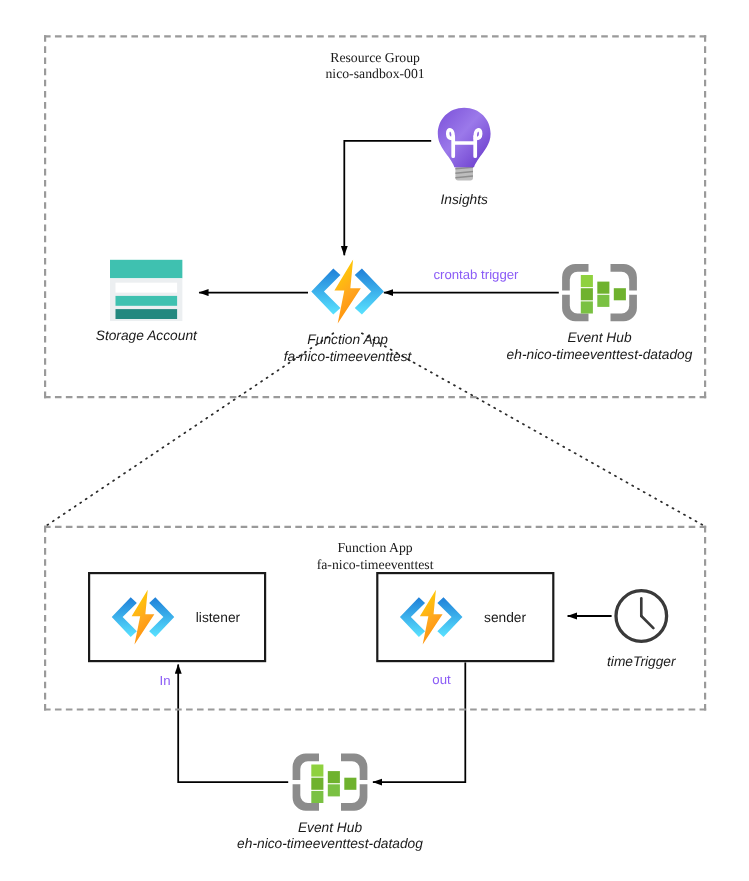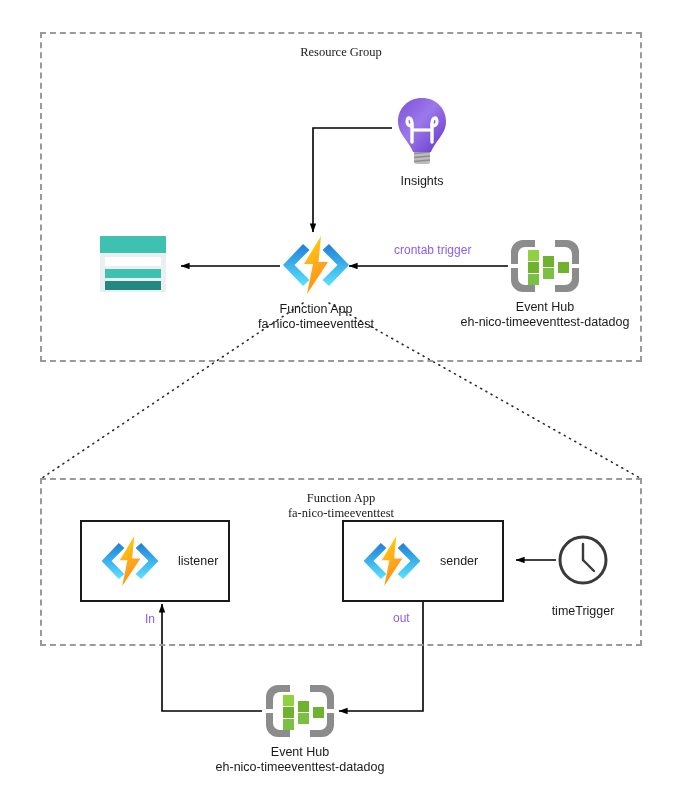--- a/index.html
+++ b/index.html
@@ -38,20 +38,21 @@
     line-height: 15px;
     top: 11px;
     left: 0;
     font-family: Liberation Serif, serif;
   }
 
   
   .node {
     position: absolute;
     text-align: center;
+    font-style: italic;
   }
   .node-label {
     font-size: 12.5px;
     color: #1a1a1a;
     line-height: 15px;
     white-space: nowrap;
   }
   .icon-wrap {
     position: relative;
     margin: 0 auto;
@@ -129,20 +130,21 @@
     <path class="wire" d="M 556,560 L 516,560" marker-end="url(#arrow)"></path>
 
     <path class="wire" d="M 262,711 L 162,711 L 162,604" marker-end="url(#arrow)"></path>
 
     <path class="wire" d="M 423,602 L 423,711 L 339,711" marker-end="url(#arrow)"></path>
   </svg>
 
   <div class="group-box" id="rg-box">
     <div class="group-title">
       <div>Resource Group</div>
+      <div>nico-sandbox-001</div>
     </div>
   </div>
 
   <div class="group-box" id="fa-box">
     <div class="group-title">
       <div>Function App</div>
       <div>fa-nico-timeeventtest</div>
     </div>
   </div>
 
@@ -175,20 +177,21 @@
   <div class="node" style="left:33px; top:236px; width:200px;">
     <div class="icon-wrap" style="width:66px;height:56px;">
       <svg width="66" height="56" viewBox="0 0 66 56" xmlns="http://www.w3.org/2000/svg">
         <rect x="0" y="0" width="66" height="17" fill="#3fc1b0"></rect>
         <rect x="0" y="17" width="66" height="39" fill="#eceff1"></rect>
         <rect x="5" y="21" width="56" height="9" fill="#ffffff"></rect>
         <rect x="5" y="33" width="56" height="9" fill="#3fc1b0"></rect>
         <rect x="5" y="45" width="56" height="9" fill="#23887f"></rect>
       </svg>
     </div>
+    <div class="node-label" style="margin-top:6px;">Storage Account</div>
   </div>
 
   <div class="node" style="left:246px; top:234px; width:140px;">
     <div class="icon-wrap" style="width:72px;height:62px;">
       <svg width="72" height="62" viewBox="0 0 72 62" xmlns="http://www.w3.org/2000/svg">
         <defs>
           <linearGradient id="brL" x1="0" y1="0" x2="0" y2="1">
             <stop offset="0%" stop-color="#1f7fd8"></stop>
               <stop offset="100%" stop-color="#5ae3ff"></stop>
           </linearGradient>
@@ -230,21 +233,21 @@
         <rect x="34" y="30" width="11" height="11" fill="#7ac143"></rect>
         <rect x="49" y="24" width="11" height="11" fill="#6fb22e"></rect>
       </svg>
     </div>
     <div class="node-label" style="margin-top:6px;">Event Hub</div>
     <div class="node-label">eh-nico-timeeventtest-datadog</div>
   </div>
 
   <div class="edge-label" style="left:392px; top:243px;">crontab trigger</div>
 
-  <div class="fn-box" style="left:80px; top:520px; width:150px; height:82px;">
+  <div class="fn-box" style="left:80px; top:520px; width:162px; height:82px;">
     <div class="fn-icon-slot">
       <svg width="62" height="54" viewBox="0 0 72 62" xmlns="http://www.w3.org/2000/svg">
         <defs>
           <linearGradient id="brL2" x1="0" y1="0" x2="0" y2="1">
             <stop offset="0%" stop-color="#1f7fd8"></stop>
               <stop offset="100%" stop-color="#5ae3ff"></stop>
           </linearGradient>
           <linearGradient id="boltG2" x1="0.3" y1="0" x2="0.7" y2="1">
             <stop offset="0%" stop-color="#ffd200"></stop>
             <stop offset="55%" stop-color="#ffa51f"></stop>
@@ -282,21 +285,21 @@
   </div>
 
   <div class="node" style="left:540px; top:534px; width:86px;">
     <div class="icon-wrap" style="width:52px;height:52px;">
       <svg width="52" height="52" viewBox="0 0 52 52" xmlns="http://www.w3.org/2000/svg">
         <circle cx="26" cy="26" r="23" fill="#ffffff" stroke="#3a3a3a" stroke-width="3"></circle>
         <path d="M26,26 L26,10" stroke="#3a3a3a" stroke-width="2.4" stroke-linecap="round"></path>
         <path d="M26,26 L37,37" stroke="#3a3a3a" stroke-width="2.4" stroke-linecap="round"></path>
       </svg>
     </div>
-    <div class="node-label" style="margin-top:18px;">timeTrigger</div>
+    <div class="node-label" style="margin-top:8px;">timeTrigger</div>
   </div>
 
   <div class="edge-label" style="left:143px; top:612px;">In</div>
   <div class="edge-label" style="left:391px; top:611px;">out</div>
 
   <div class="node" style="left:189px; top:683px; width:222px;">
     <div class="icon-wrap" style="width:72px;height:56px;">
       <svg width="72" height="56" viewBox="0 0 72 56" xmlns="http://www.w3.org/2000/svg">
         <path d="M2,14 A12,12 0 0 1 14,2 L26,2 L26,9 L16,9 A7,7 0 0 0 9,16 L9,26 L2,26 Z" fill="#8c8c8c"></path>
         <path d="M70,14 A12,12 0 0 0 58,2 L46,2 L46,9 L56,9 A7,7 0 0 1 63,16 L63,26 L70,26 Z" fill="#8c8c8c"></path>

